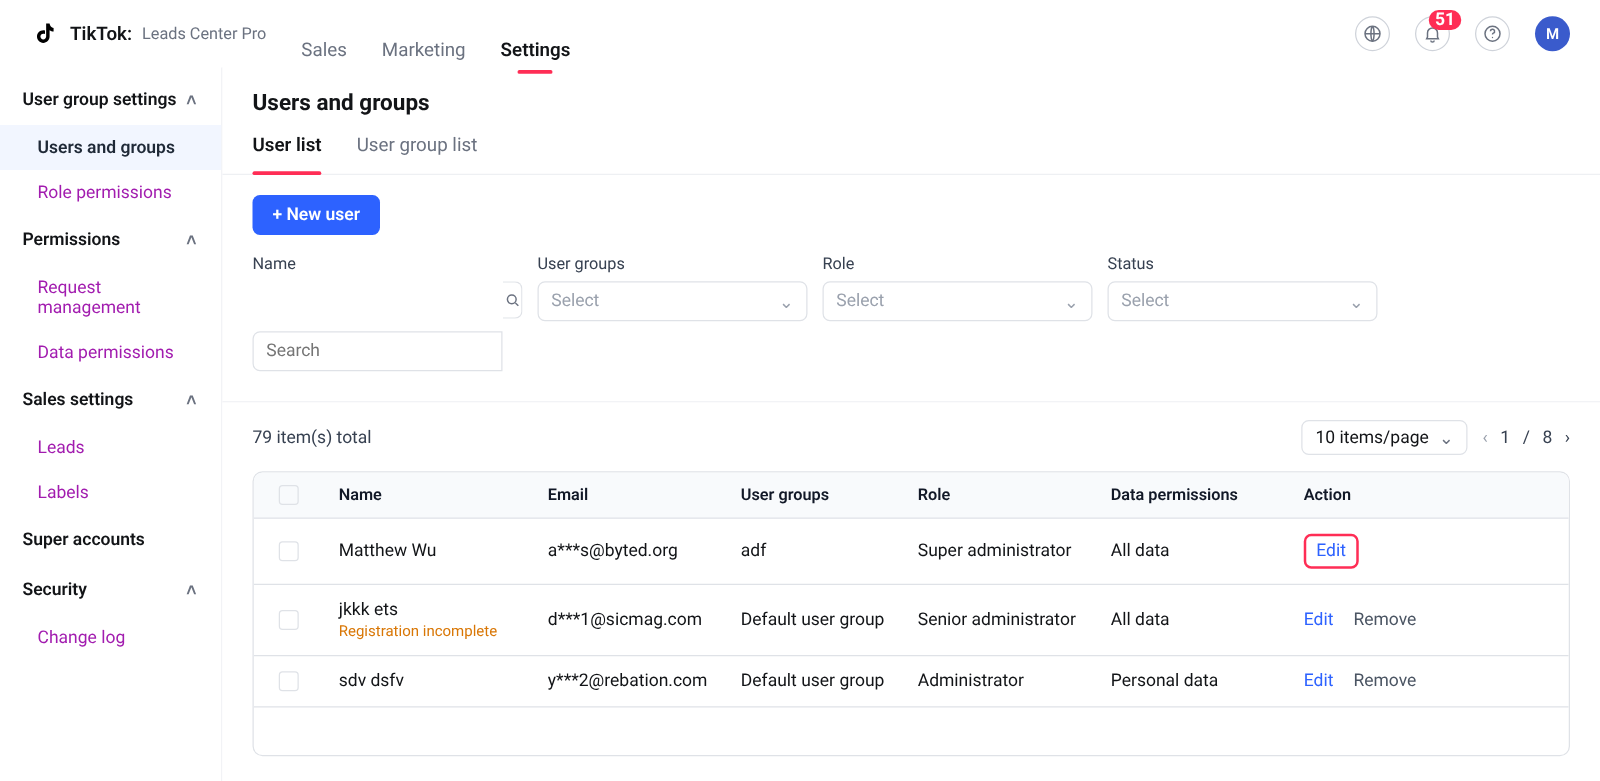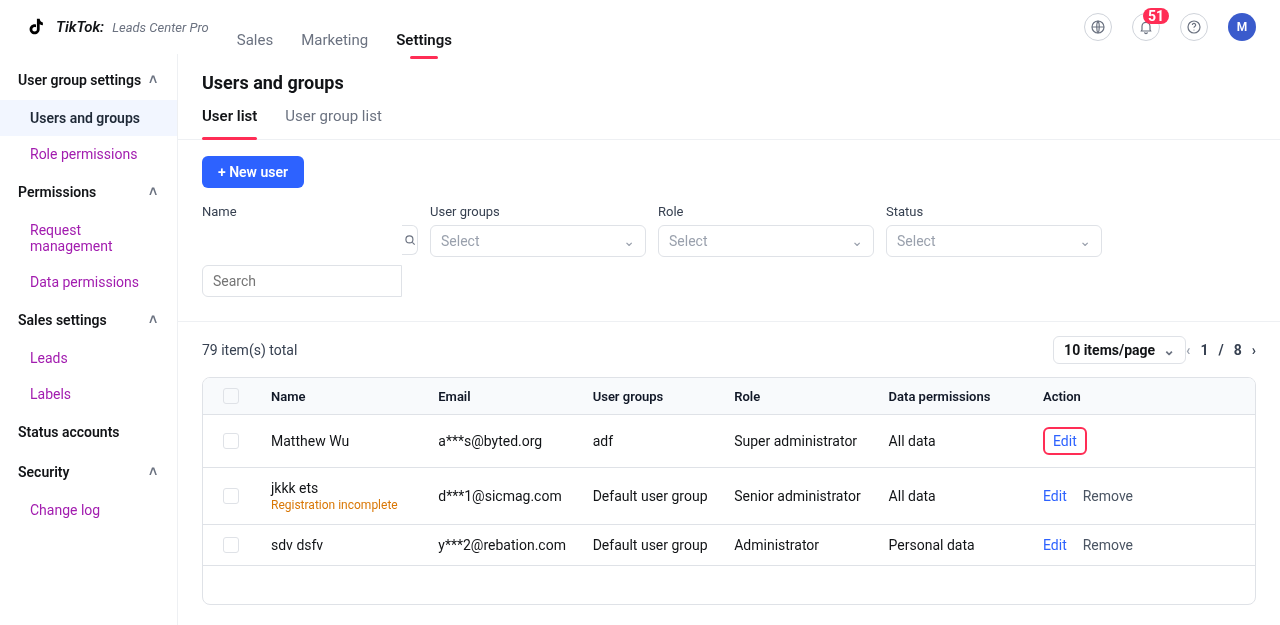--- a/index.html
+++ b/index.html
@@ -12,21 +12,21 @@
     --remove:#111827;
     --warn:#d97706;
     --badge:#ff2d55;
     --active-tab:#ff2d55;
   }
   *{box-sizing:border-box;font-family:-apple-system,BlinkMacSystemFont,"Segoe UI",Roboto,Helvetica,Arial,sans-serif;}
   body{margin:0;background:#fff;color:var(--text);font-size:14px;}
   .app{width:1280px;height:625px;display:flex;flex-direction:column;overflow:hidden;}
   
   .header{height:54px;display:flex;align-items:center;padding:0 24px;position:relative;}
-  .brand{display:flex;align-items:center;gap:8px;margin-right:28px;font-style:italic;}
+  .brand{display:flex;align-items:center;gap:8px;margin-right:28px;}
   .brand-logo{width:24px;height:24px;display:flex;align-items:center;justify-content:center;}
   .brand-text{font-weight:600;font-size:15px;}
   .brand-sub{font-size:13px;color:#6b7280;}
   .topnav{display:flex;gap:28px;align-items:center;margin-top:26px;}
   .topnav-item{font-size:15px;color:#6b7280;cursor:pointer;position:relative;line-height:54px;}
   .topnav-item.active{color:#121417;font-weight:600;}
   .topnav-item.active::after{content:"";position:absolute;left:50%;transform:translateX(-50%);bottom:8px;width:28px;height:3px;background:var(--active-tab);border-radius:2px;}
   .header-spacer{flex:1;}
   .header-icons{display:flex;align-items:center;gap:20px;}
   .hicon{width:28px;height:28px;border:1.5px solid #cfd3da;border-radius:50%;display:flex;align-items:center;justify-content:center;position:relative;cursor:pointer;}
@@ -57,21 +57,21 @@
   .search-btn{width:28px;height:30px;border:1px solid var(--border);border-left:none;border-radius:0 6px 6px 0;display:flex;align-items:center;justify-content:center;cursor:pointer;background:#fff;}
   .search-group{display:flex;}
   .search-group .input-wrap{border-radius:6px 0 0 6px;margin-top:40px;}
   .select{border:1px solid var(--border);border-radius:6px;height:32px;display:flex;align-items:center;justify-content:space-between;padding:0 10px;cursor:pointer;background:#fff;}
   .select .ph{color:#9aa1ad;}
   .select .chev{color:#9aa1ad;}
   
   .table-wrap{flex:1;display:flex;flex-direction:column;padding:14px 24px 20px;background:#fff;min-height:0;}
   .table-top{display:flex;align-items:center;justify-content:space-between;margin-bottom:13px;gap:16px;}
   .total{color:#374151;}
-  .pager{display:flex;align-items:center;font-weight:bold;}
+  .pager{display:flex;align-items:center;gap:12px;}
   .page-sel{border:1px solid var(--border);border-radius:6px;height:28px;padding:0 10px;display:flex;align-items:center;gap:8px;cursor:pointer;}
   .pager-ctrl{display:flex;align-items:center;gap:10px;color:#374151;}
   .pager-ctrl .nav{color:#9aa1ad;cursor:pointer;}
   .table{border:1px solid var(--border);border-radius:8px;overflow:hidden;flex:1;min-height:0;display:flex;flex-direction:column;}
   .thead{display:grid;grid-template-columns:56px 1.3fr 1.2fr 1.1fr 1.2fr 1.2fr 200px;align-items:center;background:#f8fafc;padding:10px 12px;font-size:13px;color:#111827;font-weight:600;border-bottom:1px solid var(--border);}
   .trow{display:grid;grid-template-columns:56px 1.3fr 1.2fr 1.1fr 1.2fr 1.2fr 200px;align-items:center;padding:12px 12px;font-size:14px;border-bottom:1px solid var(--border);}
   .check{width:16px;height:16px;border:1.5px solid var(--border);border-radius:3px;cursor:pointer;margin-left:8px;}
   .name-cell{display:flex;flex-direction:column;gap:2px;}
   .warn{color:var(--warn);font-size:12px;}
   .action-cell{display:flex;align-items:flex-start;gap:16px;justify-content:flex-start;}
@@ -143,21 +143,21 @@
       <div class="side-item">Data permissions</div>
 
       <div class="side-sec-head">
         <span>Sales settings</span>
         <span class="chev">˄</span>
       </div>
       <div class="side-item">Leads</div>
       <div class="side-item">Labels</div>
 
       <div class="side-sec-head">
-        <span>Status accounts</span>
+        <span>Super accounts</span>
       </div>
 
       <div class="side-sec-head">
         <span>Security</span>
         <span class="chev">˄</span>
       </div>
       <div class="side-item">Change log</div>
     </div>
 
     <div class="main">

